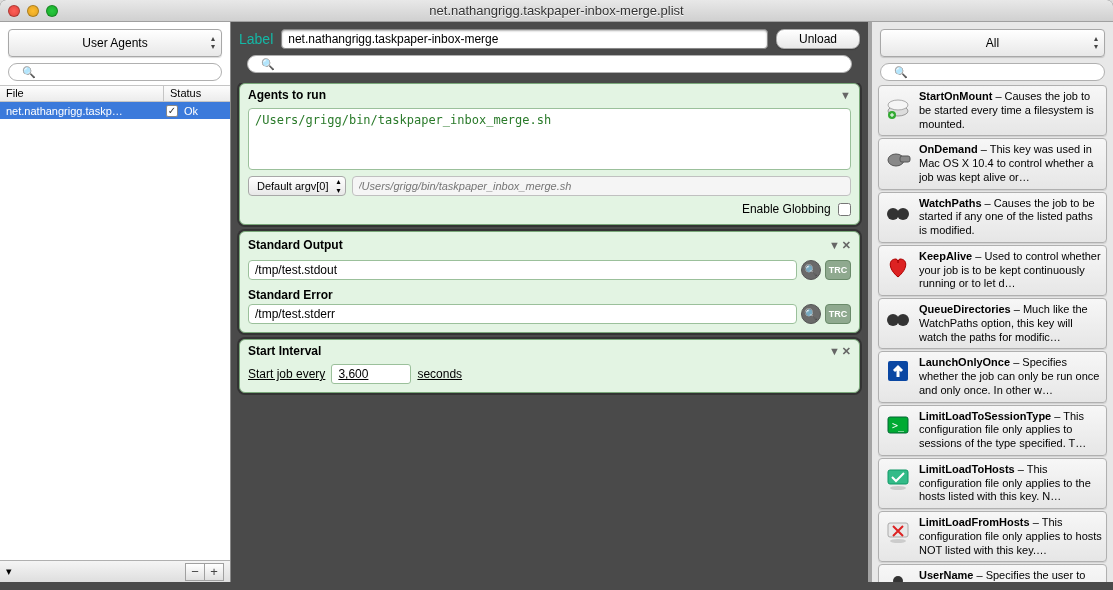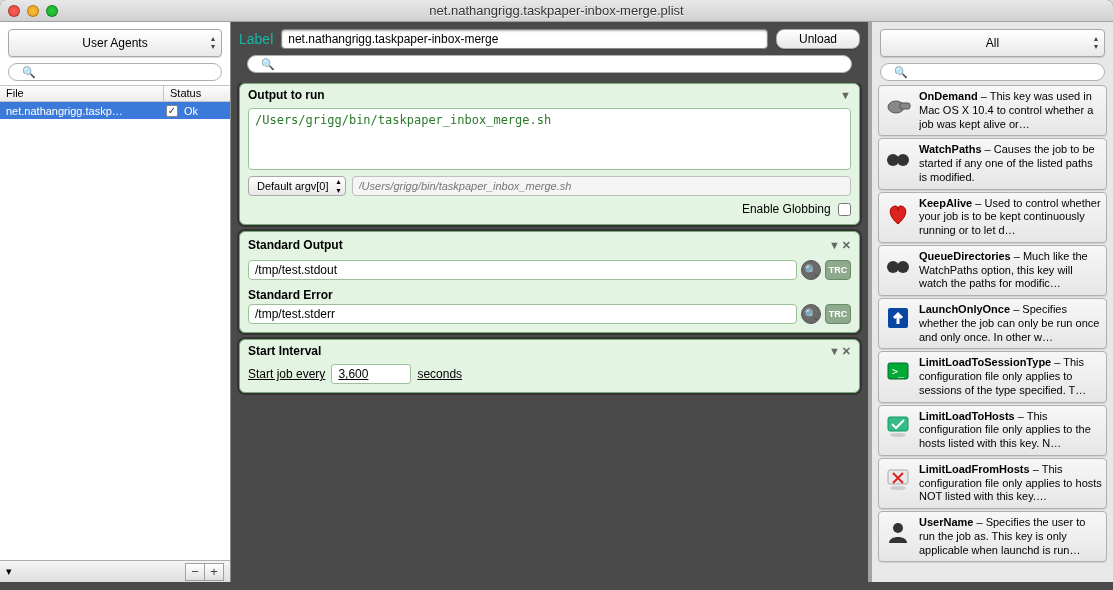--- a/index.html
+++ b/index.html
@@ -148,21 +148,21 @@
       <div class="center-search">
         <div class="search">
           <span class="mag">🔍</span>
           <input type="text" style="">
         </div>
       </div>
       <div class="panels">
 
         <div class="panel">
           <div class="phead">
-            <span>Output to run</span>
+            <span>Agents to run</span>
             <div class="controls">
                 <span>▼</span>
               </div>
           </div>
           <div class="pbody">
             <div class="ptext">/Users/grigg/bin/taskpaper_inbox_merge.sh</div>
             <div class="row-inline">
               <div class="mini-select">
                 <span>Default argv[0]</span>
                 <span class="arrows">▴<br>▾</span>
@@ -230,20 +230,28 @@
         </div>
       </div>
       <div class="search">
         <span class="mag">🔍</span>
         <input type="text" style="">
       </div>
       <div class="keylist" id="keylist">
           <div class="keyitem">
             <div class="icon">
               <svg viewBox="0 0 28 28">
+                <use href="#i-disk"></use>
+              </svg>
+            </div>
+            <div class="txt"><b>StartOnMount</b><span> – Causes the job to be started every time a filesystem is mounted.</span></div>
+          </div>
+          <div class="keyitem">
+            <div class="icon">
+              <svg viewBox="0 0 28 28">
                 <use href="#i-whistle"></use>
               </svg>
             </div>
             <div class="txt"><b>OnDemand</b><span> – This key was used in Mac OS X 10.4 to control whether a job was kept alive or…</span></div>
           </div>
           <div class="keyitem">
             <div class="icon">
               <svg viewBox="0 0 28 28">
                 <use href="#i-binoc"></use>
               </svg>

